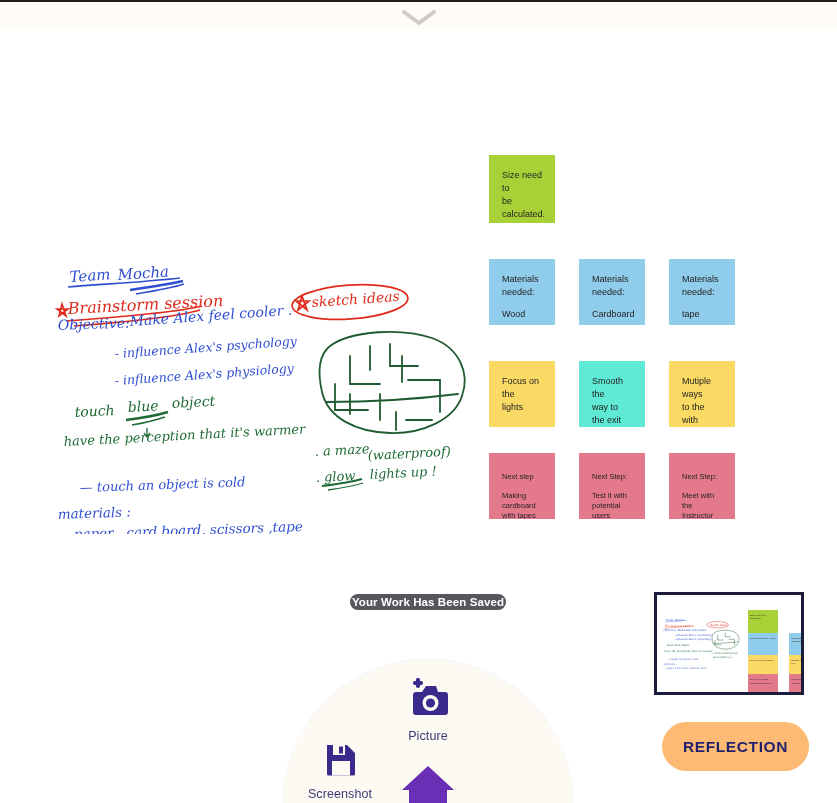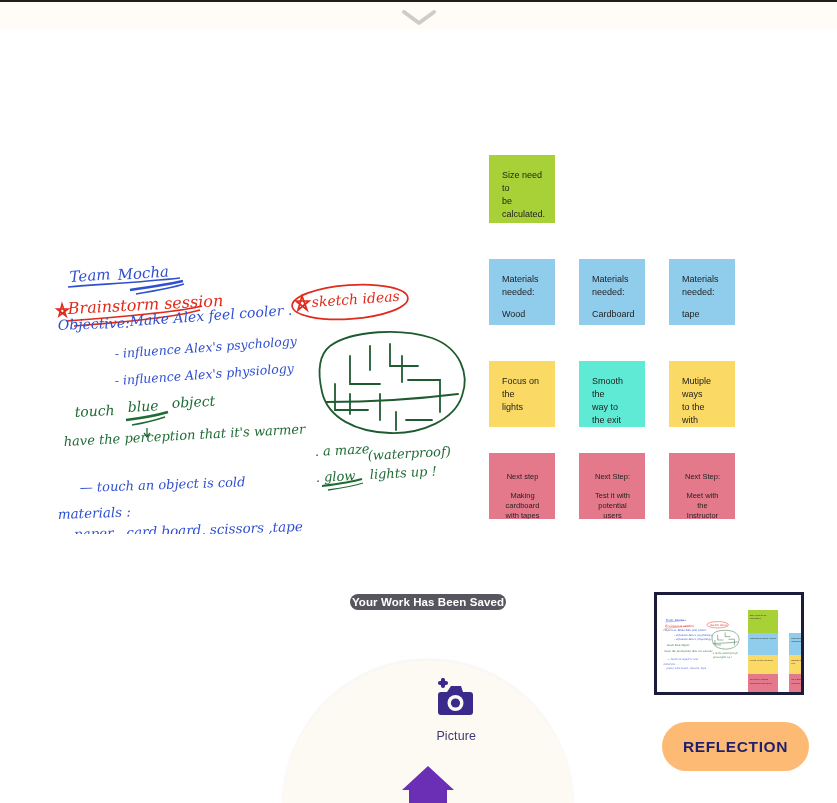--- a/index.html
+++ b/index.html
@@ -19,33 +19,33 @@
   #board{position:absolute;left:0;top:29px;width:837px;height:545px;background:#ffffff;}
 
   
   #handwriting{position:absolute;left:50px;top:205px;width:420px;height:300px;}
 
   
   .note{position:absolute;box-sizing:border-box;padding:14px 12px 8px 13px;
         font-size:9px;line-height:13px;color:#232323;overflow:hidden;cursor:pointer;}
   .note .l{display:block;}
   .note .gap{display:block;height:9px;}
-  .note.sm{font-size:7.5px;line-height:10px;padding-top:19px;text-align:center;}
+  .note.sm{font-size:7.5px;line-height:10px;padding-top:19px;}
 
   
   #toast{position:absolute;left:350px;top:594px;width:156px;height:16px;
          border-radius:17px;background:#57555e;color:#ffffff;
          font-size:11.5px;font-weight:bold;display:flex;align-items:center;
          justify-content:center;letter-spacing:.1px;}
 
   
   #radial{position:absolute;left:283px;top:660px;width:290px;height:290px;
           border-radius:50%;background:#fdf9f3;box-shadow:0 -1px 3px rgba(0,0,0,.06);
           overflow:hidden;}
-  .rad-item{position:absolute;display:flex;flex-direction:column;align-items:flex-end;
+  .rad-item{position:absolute;display:flex;flex-direction:column;align-items:center;
             cursor:pointer;width:96px;}
   .rad-item .lbl{font-size:12.5px;color:#3b3b77;margin-top:3px;letter-spacing:.1px;}
   #item-picture{left:97px;top:18px;}
   #item-screenshot{left:9px;top:80px;}
   #item-video{left:185px;top:80px;}
   #item-home{left:97px;top:100px;width:96px;align-items:center;}
 
   
   #thumb{position:absolute;left:654px;top:592px;width:150px;height:103px;
          border:3px solid #1b1b3a;background:#ffffff;box-sizing:border-box;cursor:pointer;}
@@ -224,20 +224,31 @@
       <svg width="46" height="44" viewBox="0 0 46 44">
         <path d="M13 2 L13 8 M10 5 L16 5" stroke="#3a2a8c" stroke-width="4.2" stroke-linecap="round"></path>
         <path d="M17 14 L21 8 L31 8 L33 14 L40 14 A3 3 0 0 1 43 17 L43 34 A3 3 0 0 1 40 37 L11 37 A3 3 0 0 1 8 34 L8 17 A3 3 0 0 1 11 14 Z" fill="#3a2a8c"></path>
         <circle cx="25.5" cy="25" r="8" fill="#fdf9f3"></circle>
         <circle cx="25.5" cy="25" r="4.6" fill="#3a2a8c"></circle>
       </svg>
     </span>
     <span class="lbl">Picture</span>
   </div>
 
+  <div class="rad-item" id="item-screenshot">
+    <span>
+      <svg width="40" height="40" viewBox="0 0 40 40">
+        <path d="M7 5 L27 5 L35 13 L35 34 A1.5 1.5 0 0 1 33.5 35.5 L8.5 35.5 A1.5 1.5 0 0 1 7 34 Z" fill="#3a2a8c"></path>
+        <rect x="13" y="5" width="12" height="10" fill="#fdf9f3"></rect>
+        <rect x="19" y="6.5" width="4" height="7" fill="#3a2a8c"></rect>
+        <rect x="12" y="21" width="18" height="14.5" fill="#fdf9f3"></rect>
+      </svg>
+    </span>
+    <span class="lbl">Screenshot</span>
+  </div>
 
 
   <div class="rad-item" id="item-home">
     <span>
       <svg width="60" height="60" viewBox="0 0 60 60">
         <path d="M30 6 L56 30 L49 30 L49 58 L37 58 L37 43 L23 43 L23 58 L11 58 L11 30 L4 30 Z" fill="#6b2fb5"></path>
       </svg>
     </span>
     <span class="lbl"></span>
   </div>

